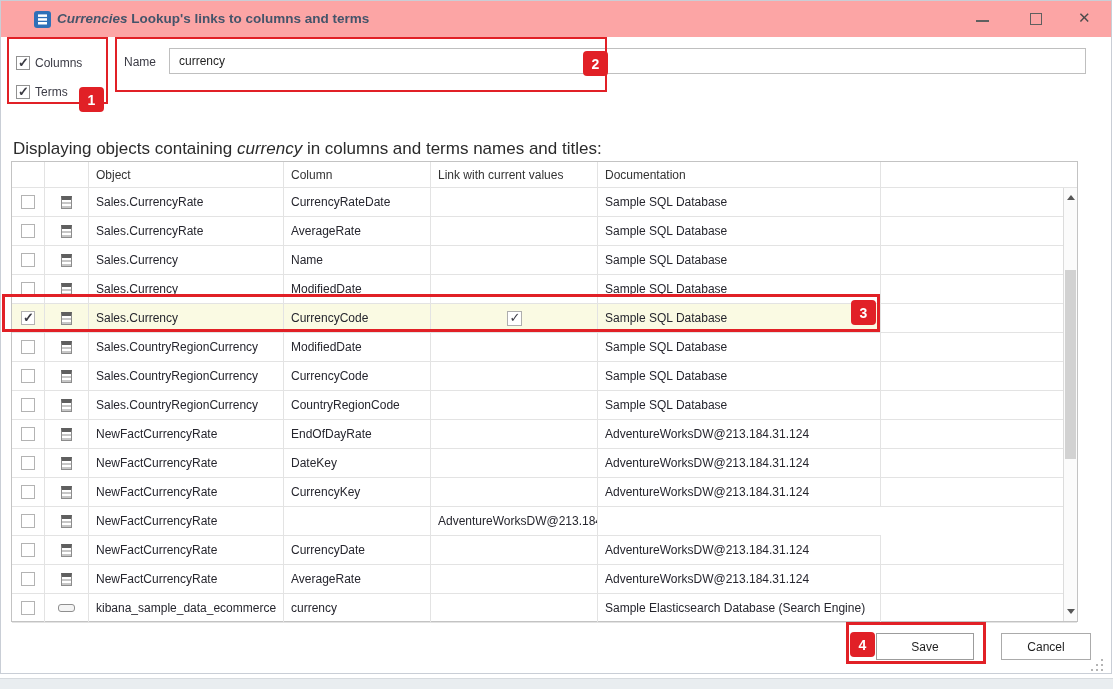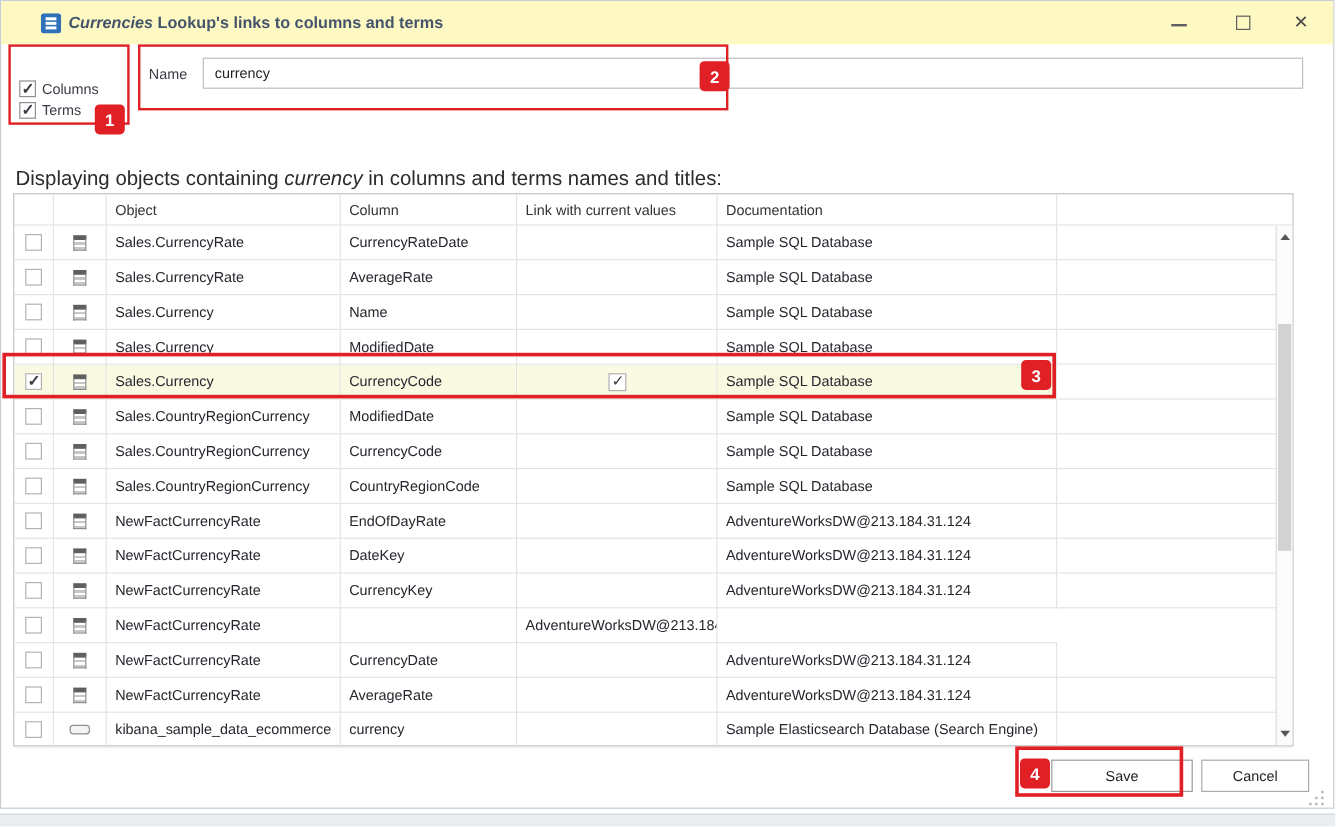--- a/index.html
+++ b/index.html
@@ -7,21 +7,21 @@
   body { font-family:"Liberation Sans", sans-serif; }
   #stage { position:relative; width:1113px; height:689px; background:#fff; overflow:hidden; }
 
   
   .dialog { position:absolute; left:0; top:0; width:1112px; height:674px;
             border:1px solid #c9ced6; background:#fff; }
   .bottom-strip { position:absolute; left:0; top:678px; width:1113px; height:11px;
                   background:#e9edf0; border-top:1px solid #d6dade; }
 
   
-  .titlebar { position:absolute; left:0; top:0; width:100%; height:36px; background:#fef9c3; }
+  .titlebar { position:absolute; left:0; top:0; width:100%; height:36px; background:#fca5a5; }
   .app-icon { position:absolute; left:33px; top:10px; width:17px; height:17px; }
   .title { position:absolute; left:56px; top:10px; font-size:13.5px; font-weight:bold; color:#44546a; white-space:nowrap; }
   .title .it { font-style:italic; }
   .win-btn { position:absolute; top:0; width:34px; height:34px; cursor:default; }
   .btn-min  { left:965px; }
   .btn-max  { left:1018px; }
   .btn-close{ left:1068px; }
   .glyph-min { position:absolute; left:10px; top:19px; width:13px; height:0; border-top:2px solid #5f5f5f; }
   .glyph-max { position:absolute; left:11px; top:12px; width:12px; height:12px; border:1.5px solid #5f5f5f; }
   .glyph-close { position:absolute; left:9px; top:8px; font-size:15px; color:#4c4c4c; }
@@ -37,21 +37,21 @@
   #box4 { left:846px; top:622px; width:140px; height:42px; border-width:3px; }
   #badge1 { left:79px;  top:87px; }
   #badge2 { left:583px; top:51px; }
   #badge3 { left:851px; top:300px; }
   #badge4 { left:850px; top:632px; }
 
   .checkbox { width:14px; height:14px; background:#fff; border:1px solid #919191; position:relative; }
   .checkbox.checked::after { content:"✓"; position:absolute; left:1px; top:-2px;
                              font-size:13px; color:#3c3c44; font-weight:bold; }
   .filter-item { position:absolute; display:flex; align-items:center; gap:5px; }
-  #filter-columns { left:15px; top:66px; }
+  #filter-columns { left:15px; top:55px; }
   #filter-terms   { left:15px; top:84px; }
   .filter-label { font-size:12px; color:#3b3b45; }
 
   .name-label { position:absolute; left:123px; top:54px; font-size:12px; color:#3b3b45; }
   .name-input { position:absolute; left:168px; top:47px; width:917px; height:26px;
                 border:1px solid #bfbfbf; font-family:"Liberation Sans",sans-serif;
                 font-size:12px; color:#1f1f1f; padding:0 9px; outline:none; background:#fff; }
 
   .description { position:absolute; left:12px; top:138px; font-size:17px; color:#2b2b2b; }
   .description .it { font-style:italic; }
@@ -91,21 +91,21 @@
   .tri-up { width:0; height:0; border-left:4px solid transparent; border-right:4px solid transparent;
             border-bottom:5px solid #565656; }
   .tri-down { width:0; height:0; border-left:4px solid transparent; border-right:4px solid transparent;
               border-top:5px solid #565656; }
   .sb-thumb { position:absolute; left:1px; top:82px; width:11px; height:189px; background:#d2d2d2; }
 
   
   .btn { position:absolute; height:27px; background:#fff; border:1px solid #9c9c9c;
          font-family:"Liberation Sans",sans-serif; font-size:12px; color:#1e1e1e;
          display:flex; align-items:center; justify-content:center; cursor:default; }
-  #btn-save   { left:875px; top:632px; width:118px; }
+  #btn-save   { left:875px; top:632px; width:98px; }
   #btn-cancel { left:1000px; top:632px; width:90px; border-color:#ababab; }
 
   .resize-grip { position:absolute; left:1090px; top:658px; width:14px; height:14px; }
   .resize-grip i { position:absolute; width:2px; height:2px; background:#b4b4b4; }
 </style>
 </head>
 <body>
 
 <div id="stage">
   <div class="dialog">

